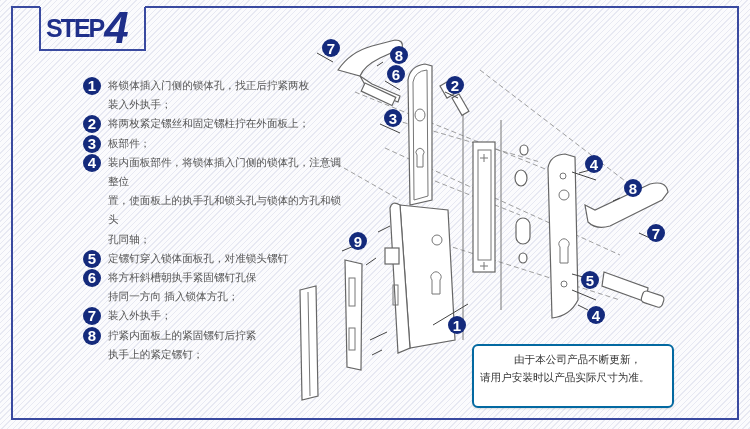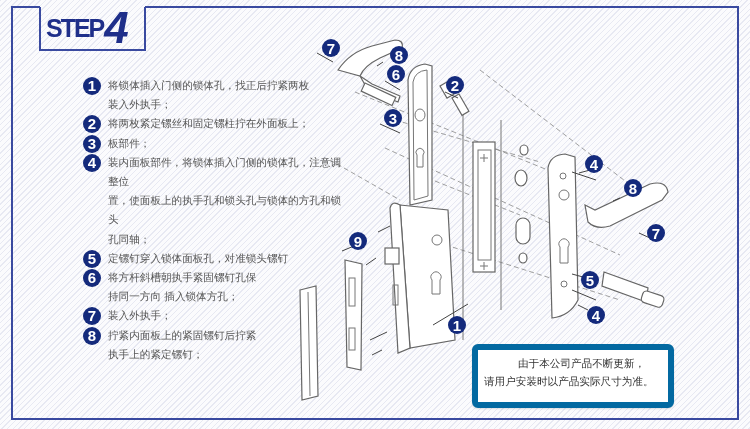--- a/index.html
+++ b/index.html
@@ -19,21 +19,21 @@
   .step-num { font-size: 44px; font-style: italic; line-height: 40px; margin-left: 1px; letter-spacing: -2px; }
   .steps { position: absolute; left: 83px; top: 76px; width: 265px; }
   .step { position: relative; padding-left: 25px; font-size: 10.6px; line-height: 19.2px; color: #555; }
   .badge {
     position: absolute; left: 0; top: 1px; width: 18px; height: 18px; border-radius: 50%;
     background: #142a7c; color: #fff; font-family: "Liberation Sans", sans-serif; font-weight: bold;
     font-size: 15px; line-height: 18px; text-align: center;
   }
   .note {
     position: absolute; left: 472px; top: 344px; width: 202px; height: 64px;
-    background: #ffffff; border: 6px solid #0369a1; border-radius: 6px; box-shadow: 0 1px 2px rgba(0,0,0,0.12);
+    background: #ffffff; border: 2px solid #0369a1; border-radius: 6px; box-shadow: 0 1px 2px rgba(0,0,0,0.12);
     font-size: 10.6px; line-height: 18px; color: #333; padding: 4px 0 0 6px; box-sizing: border-box;
   }
   .note .l1 { padding-left: 34px; }
   .diagram { position: absolute; left: 0; top: 0; width: 750px; height: 429px; }
   .diagram .part { fill: #fff; stroke: #666; stroke-width: 1.2; }
   .diagram .thin { fill: none; stroke: #777; stroke-width: 1; }
   .diagram .dash { fill: none; stroke: #888; stroke-width: 0.8; stroke-dasharray: 5 3; }
   .diagram .arrow { stroke: #444; stroke-width: 1; fill: none; }
   .callout circle { fill: #142a7c; }
   .callout text { fill: #fff; font-family: "Liberation Sans", sans-serif; font-weight: bold; font-size: 15px; text-anchor: middle; }

